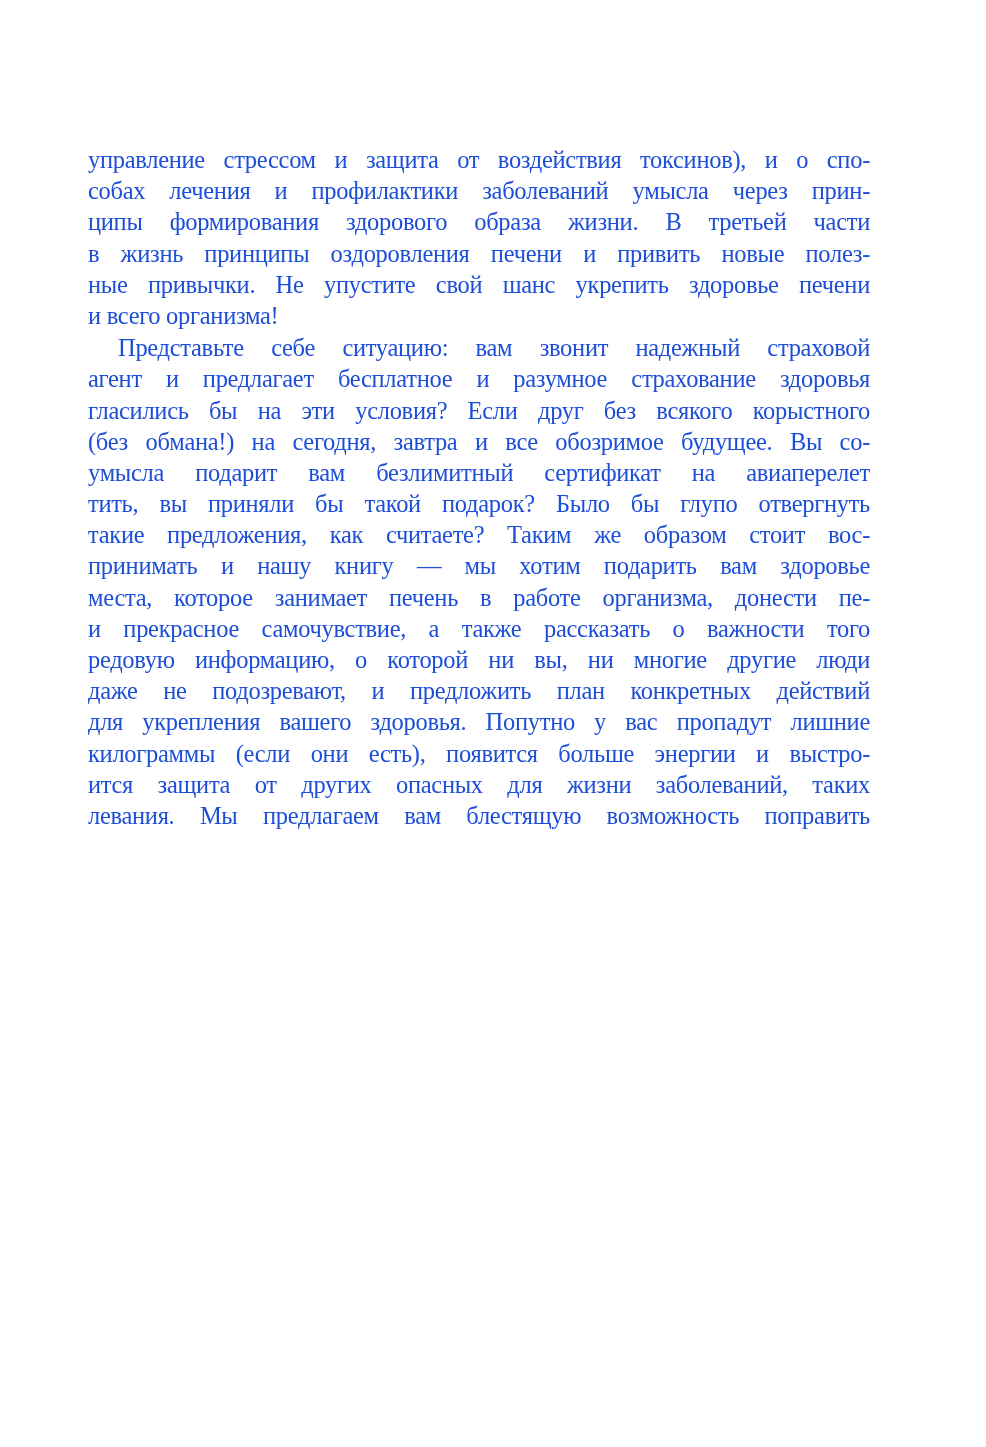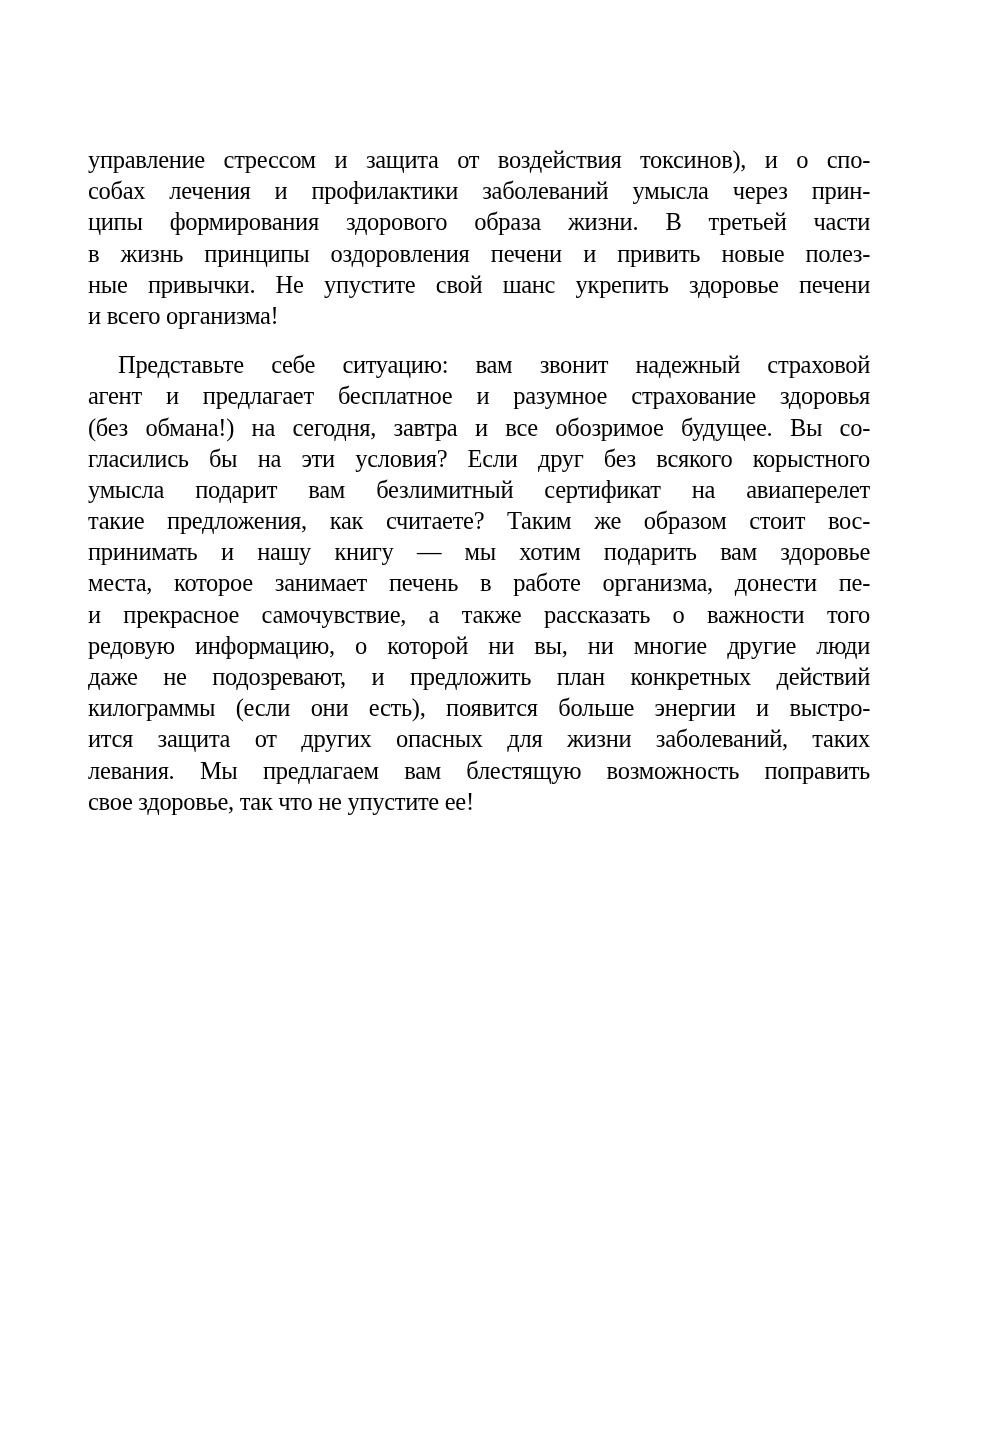--- a/index.html
+++ b/index.html
@@ -14,62 +14,63 @@
       overflow: hidden;
     }
     .page {
       position: absolute;
       left: 88px;
       top: 144px;
       width: 782px;
       font-family: "Liberation Serif", "DejaVu Serif", serif;
       font-size: 24.5px;
       line-height: 31.2px;
-      color: #000000;
+      color: #1d4ed8;
     }
     .line {
       display: block;
       height: 31.2px;
       white-space: nowrap;
       text-align: justify;
       text-align-last: justify;
       letter-spacing: -0.3px;
     }
     .line.last {
       text-align-last: left;
     }
     .line.indent {
       padding-left: 30px;
     }
     .paragraph + .paragraph {
-      margin-top: 18px;
+      margin-top: 1px;
     }
   </style>
 </head>
 <body>
 
 <div class="page">
   <div class="paragraph">
     <span class="line">управление стрессом и защита от воздействия токсинов), и о спо-</span>
     <span class="line">собах лечения и профилактики заболеваний умысла через прин-</span>
     <span class="line">ципы формирования здорового образа жизни. В третьей части</span>
     <span class="line">в жизнь принципы оздоровления печени и привить новые полез-</span>
     <span class="line">ные привычки. Не упустите свой шанс укрепить здоровье печени</span>
     <span class="line last">и всего организма!</span>
   </div>
   <div class="paragraph">
     <span class="line indent">Представьте себе ситуацию: вам звонит надежный страховой</span>
     <span class="line">агент и предлагает бесплатное и разумное страхование здоровья</span>
+    <span class="line">гласились бы на эти условия? Если друг без всякого корыстного</span>
     <span class="line">(без обмана!) на сегодня, завтра и все обозримое будущее. Вы со-</span>
-    <span class="line">гласились бы на эти условия? Если друг без всякого корыстного</span>
     <span class="line">умысла подарит вам безлимитный сертификат на авиаперелет</span>
+    <span class="line">тить, вы приняли бы такой подарок? Было бы глупо отвергнуть</span>
     <span class="line">такие предложения, как считаете? Таким же образом стоит вос-</span>
     <span class="line">принимать и нашу книгу — мы хотим подарить вам здоровье</span>
     <span class="line">места, которое занимает печень в работе организма, донести пе-</span>
     <span class="line">и прекрасное самочувствие, а также рассказать о важности того</span>
     <span class="line">редовую информацию, о которой ни вы, ни многие другие люди</span>
     <span class="line">даже не подозревают, и предложить план конкретных действий</span>
+    <span class="line">для укрепления вашего здоровья. Попутно у вас пропадут лишние</span>
     <span class="line">килограммы (если они есть), появится больше энергии и выстро-</span>
     <span class="line">ится защита от других опасных для жизни заболеваний, таких</span>
     <span class="line">левания. Мы предлагаем вам блестящую возможность поправить</span>
-    <span class="line last">свое здоровье, так что не упустите ее!</span>
   </div>
 </div>
 
 </body></html>

